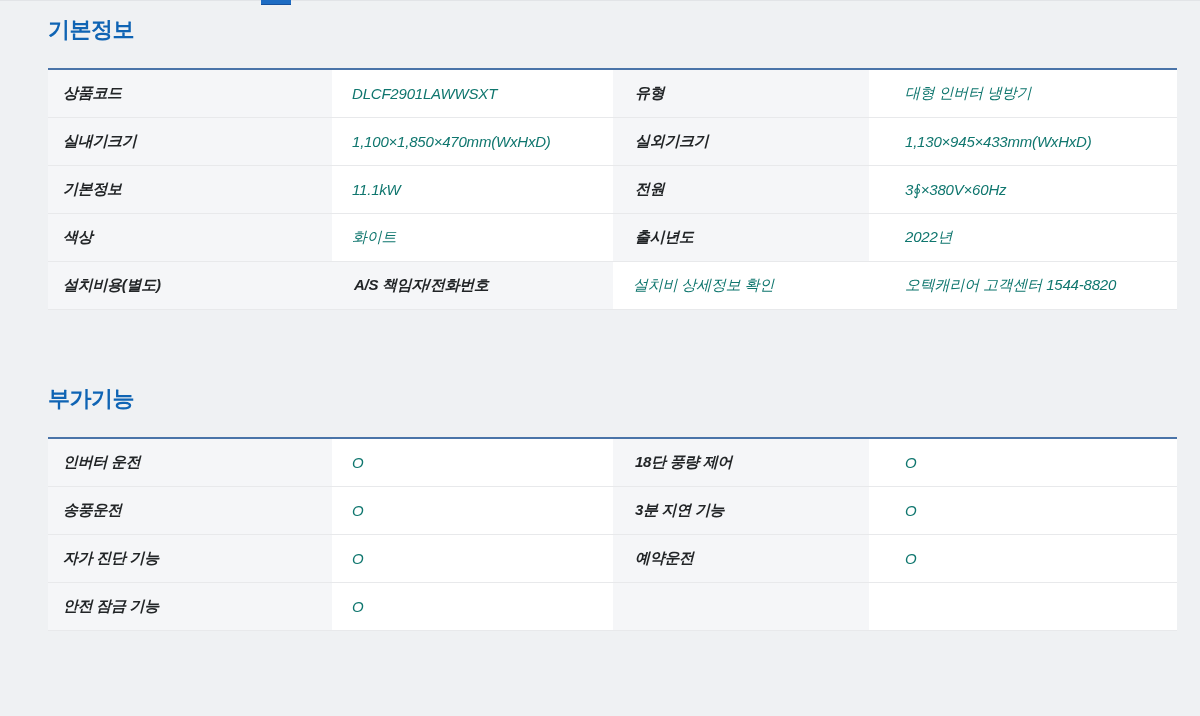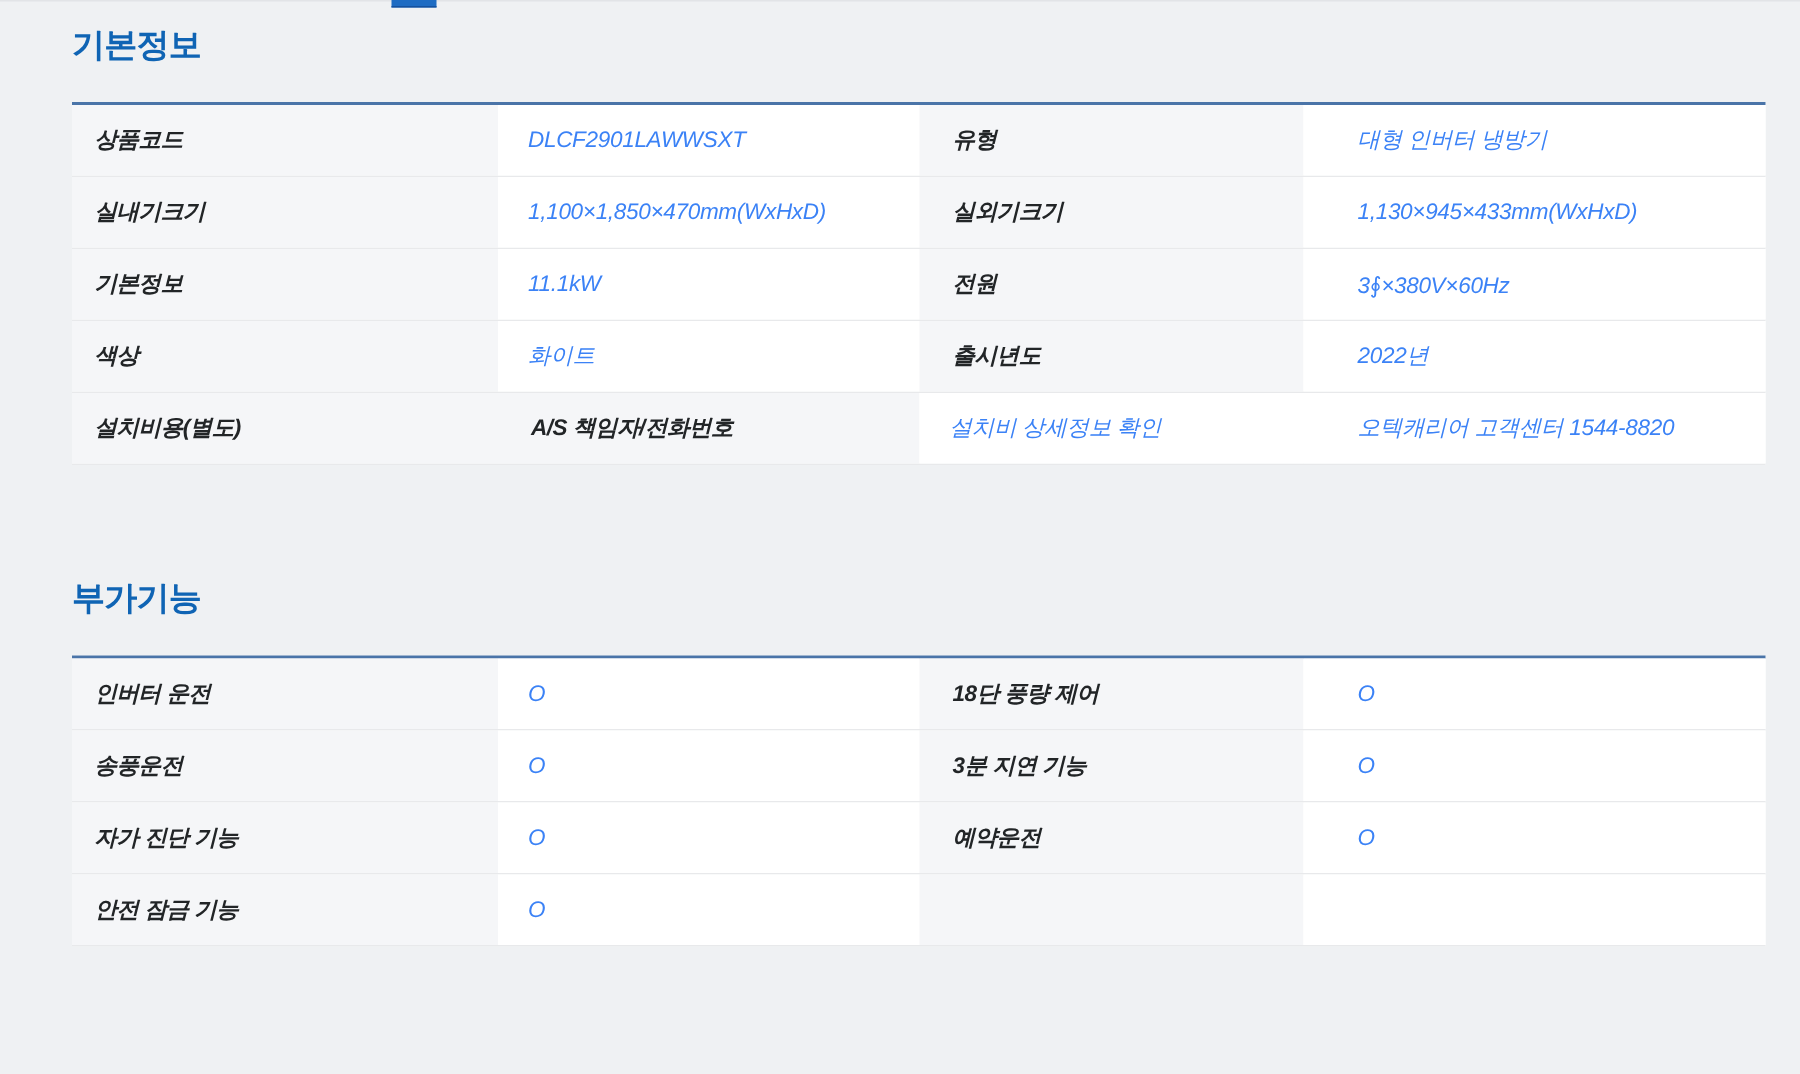--- a/index.html
+++ b/index.html
@@ -37,21 +37,21 @@
     box-sizing:border-box;
     white-space:nowrap;overflow:hidden;
   }
   .cell.label{
     background:#f5f6f8;
     font-weight:700;color:#222527;
     letter-spacing:-0.3px;
   }
   .cell.value{
     background:#ffffff;
-    font-weight:400;color:#3b82f6;
+    font-weight:400;color:#0f766e;
     letter-spacing:-0.2px;
   }
   .c1{padding-left:15px;}
   .c2{padding-left:20px;}
   .c3{padding-left:22px;}
   .c4{padding-left:36px;}
 </style>
 </head>
 <body>
 

